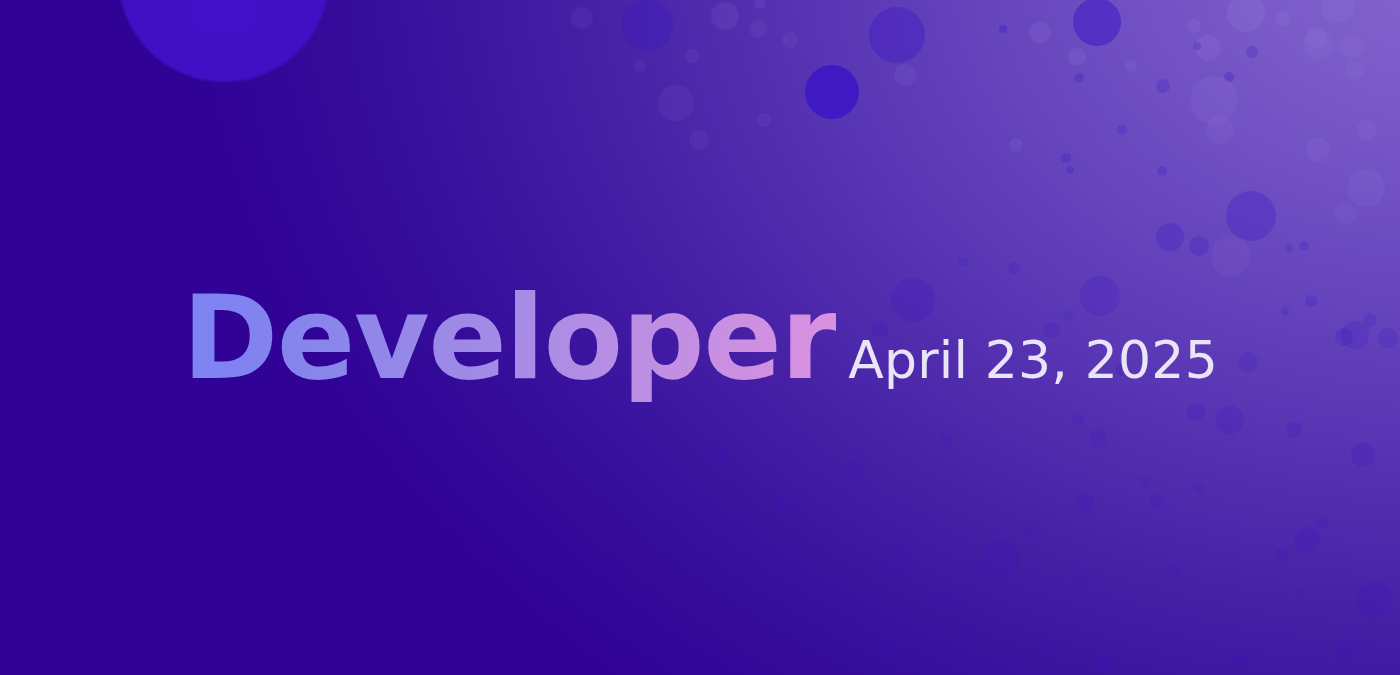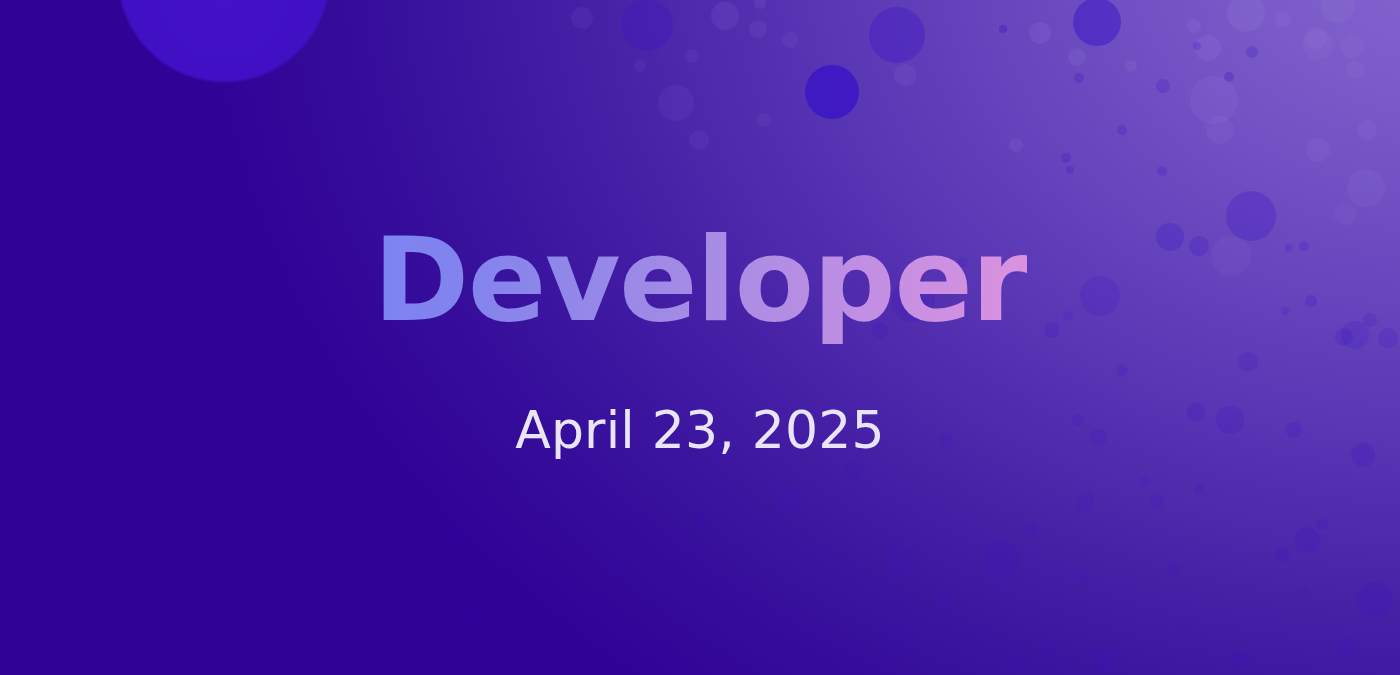--- a/index.html
+++ b/index.html
@@ -49,21 +49,21 @@
     height: 212px;
     background: radial-gradient(circle at 50% 60%, #4412C9 0%, #4010C4 62%, #3B0DBE 100%);
     filter: blur(1.2px);
   }
 
   
   #content {
     position: absolute;
     inset: 0;
     display: flex;
-    flex-direction: column;
+    flex-direction: row;
     align-items: center;
     justify-content: center;
     text-align: center;
     gap: 12px;
   }
 
   #headline {
     margin: 0;
     padding: 0;
     font-size: 116px;

